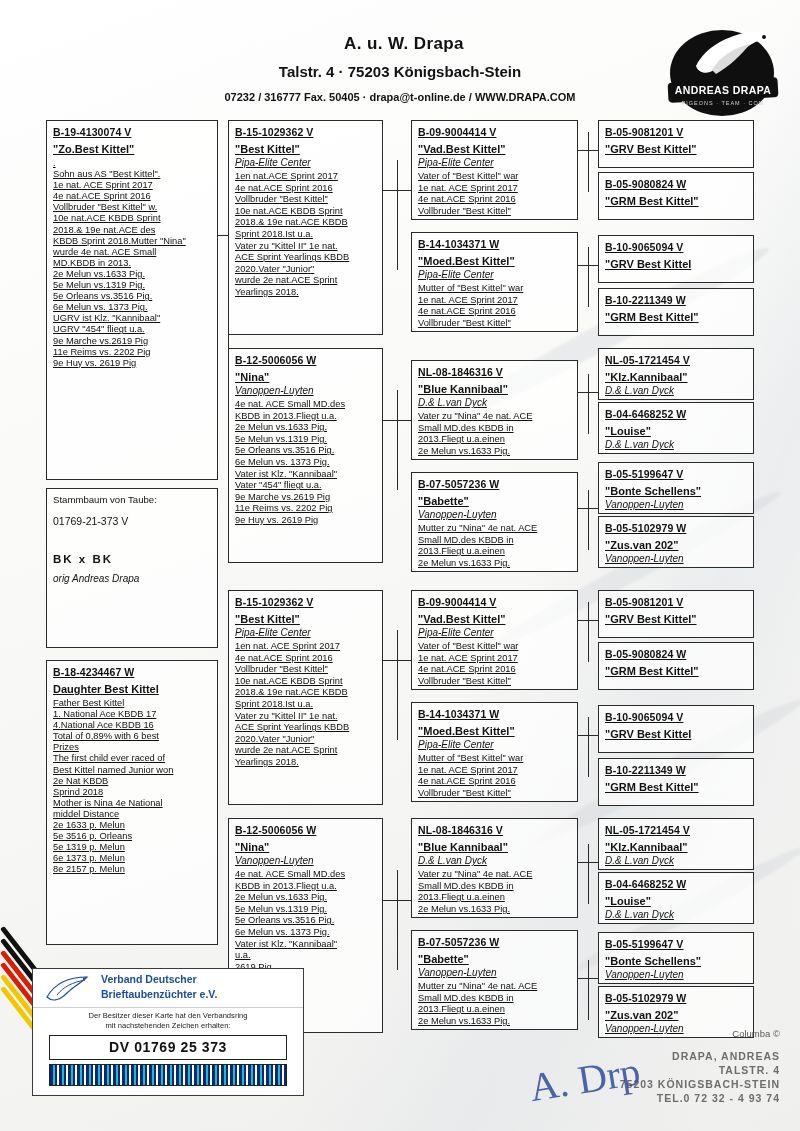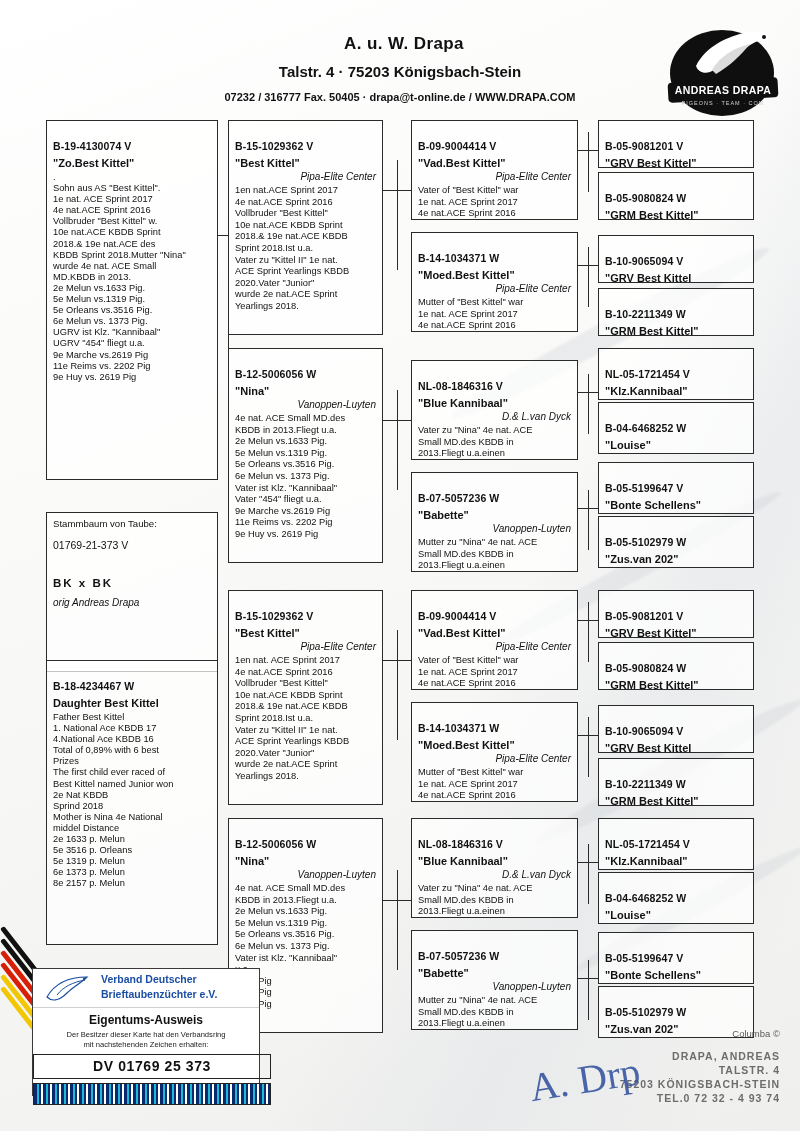--- a/index.html
+++ b/index.html
@@ -28,39 +28,39 @@
 
   
   .logo{position:absolute;right:16px;top:18px;width:122px;height:108px;}
   .logo .disc{position:absolute;left:8px;top:12px;width:104px;height:86px;border-radius:50%;background:#0f0f0f;}
   .logo .band{position:absolute;left:6px;top:62px;width:110px;height:20px;background:#0f0f0f;transform:rotate(-3deg);border-radius:4px;}
   .logo .nm{position:absolute;left:6px;top:63px;width:110px;text-align:center;color:#fff;font-size:10.5px;font-weight:bold;letter-spacing:.4px;line-height:18px;}
   .logo .sub{position:absolute;left:6px;top:82px;width:110px;text-align:center;color:#cfcfcf;font-size:5.5px;letter-spacing:1px;}
   .logo svg{position:absolute;left:14px;top:4px;}
 
   
-  .bx{position:absolute;border:1px solid #2a2a2a;background:rgba(255,255,255,.72);box-sizing:border-box;padding:19px 6px;overflow:hidden;}
+  .bx{position:absolute;border:1px solid #2a2a2a;background:rgba(255,255,255,.72);box-sizing:border-box;padding:5px 6px;overflow:hidden;text-decoration:underline;}
   .bx .id{font-size:10.5px;font-weight:600;letter-spacing:.1px;}
   .bx .nm{font-size:11px;font-weight:bold;margin-top:5px;}
-  .bx .it{font-size:10px;font-style:italic;margin-top:2px;text-align:right;}
+  .bx .it{font-size:10px;font-style:italic;margin-top:2px;}
   .bx .tx{font-size:9.3px;line-height:11.6px;margin-top:3px;white-space:pre-line;}
   .bx .tx.tight{line-height:11.1px;}
 
   
   .ln{position:absolute;background:#2a2a2a;}
 
   
   .stb{position:absolute;border:1px solid #2a2a2a;background:rgba(255,255,255,.72);box-sizing:border-box;padding:5px 6px;}
   .stb .hd{font-size:9.6px;}
   .stb .id{font-size:10.5px;margin-top:10px;}
   .stb .bk{font-size:11.5px;font-weight:bold;letter-spacing:2px;margin-top:26px;}
   .stb .or{font-size:10px;font-style:italic;margin-top:8px;}
 
   
-  .card{position:absolute;left:32px;top:968px;width:228px;height:128px;border:1px solid #3a3a3a;background:#fff;box-sizing:border-box;}
+  .card{position:absolute;left:32px;top:968px;width:272px;height:128px;border:1px solid #3a3a3a;background:#fff;box-sizing:border-box;}
   .card .top{height:38px;position:relative;border-bottom:1px solid #cfcfcf;}
   .card .vtitle{position:absolute;left:68px;top:4px;font-size:10.5px;color:#1b4ea3;font-weight:600;}
   .card .vtitle2{position:absolute;left:68px;top:19px;font-size:10.5px;color:#1b4ea3;font-weight:600;}
   .card .eig{text-align:center;font-size:12px;font-weight:bold;margin-top:5px;}
   .card .sm{text-align:center;font-size:7.6px;line-height:9.5px;margin-top:3px;color:#222;}
   .card .dv{margin:5px auto 0;width:236px;height:23px;border:1px solid #222;text-align:center;font-size:14px;font-weight:bold;line-height:23px;letter-spacing:.6px;}
   .card .barcode{margin:4px auto 0;width:236px;height:20px;background:
      repeating-linear-gradient(90deg,#0a2a6e 0 3px,#1fb8d6 3px 5px,#0a2a6e 5px 7px,#ffffff 7px 9px);
      border:1px solid #222;}
   .card .bird{position:absolute;left:10px;top:4px;}
@@ -149,21 +149,21 @@
 5e Melun     vs.1319 Pig.
 5e Orleans   vs.3516 Pig.
 6e Melun     vs. 1373 Pig.
 UGRV ist Klz. "Kannibaal"
 UGRV "454" fliegt u.a.
 9e      Marche vs.2619 Pig
 11e   Reims   vs. 2202 Pig
 9e      Huy       vs. 2619 Pig</div>
   </div>
 
-  <div class="stb" style="left:46px;top:512px;width:172px;height:160px;">
+  <div class="stb" style="left:46px;top:488px;width:172px;height:160px;">
     <div class="hd">Stammbaum von Taube:</div>
     <div class="id">01769-21-373 V</div>
     <div class="bk">BK  x  BK</div>
     <div class="or">orig Andreas Drapa</div>
   </div>
 
   <div class="bx" style="left:46px;top:660px;width:172px;height:285px;">
     <div class="id">B-18-4234467 W</div>
     <div class="nm">Daughter Best Kittel</div>
     <div class="tx tight">Father Best Kittel
@@ -417,21 +417,20 @@
   <div class="card">
     <div class="top">
       <svg class="bird" width="52" height="34" viewBox="0 0 52 34">
         <path d="M4 24 C12 10 26 4 44 4 C38 10 30 14 24 20 C18 26 10 30 4 24Z" fill="#ffffff" stroke="#1b4ea3" stroke-width="1.2"></path>
         <path d="M14 22 C20 14 30 9 42 7" stroke="#1b4ea3" stroke-width="1" fill="none"></path>
         <circle cx="41" cy="6" r="1.2" fill="#1b4ea3"></circle>
       </svg>
       <div class="vtitle">Verband Deutscher</div>
       <div class="vtitle2">Brieftaubenzüchter e.V.</div>
     </div>
-    <div class="eig">Eigentums-Ausweis</div>
     <div class="sm" style="white-space:pre-line;">Der Besitzer dieser Karte hat den Verbandsring
 mit nachstehenden Zeichen erhalten:</div>
     <div class="dv">DV 01769 25 373</div>
     <div class="barcode"></div>
   </div>
 
   <div class="columba">Columba ©</div>
   <div class="foot">
     <div>DRAPA, ANDREAS</div>
     <div>TALSTR. 4</div>

